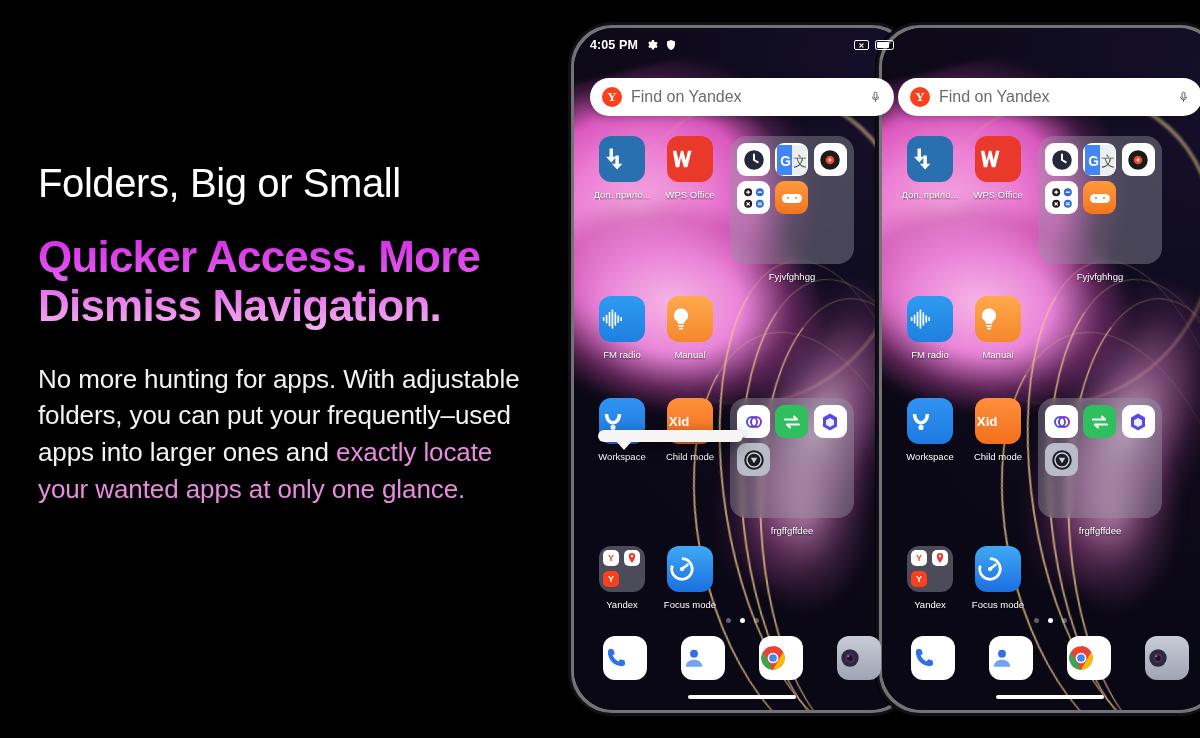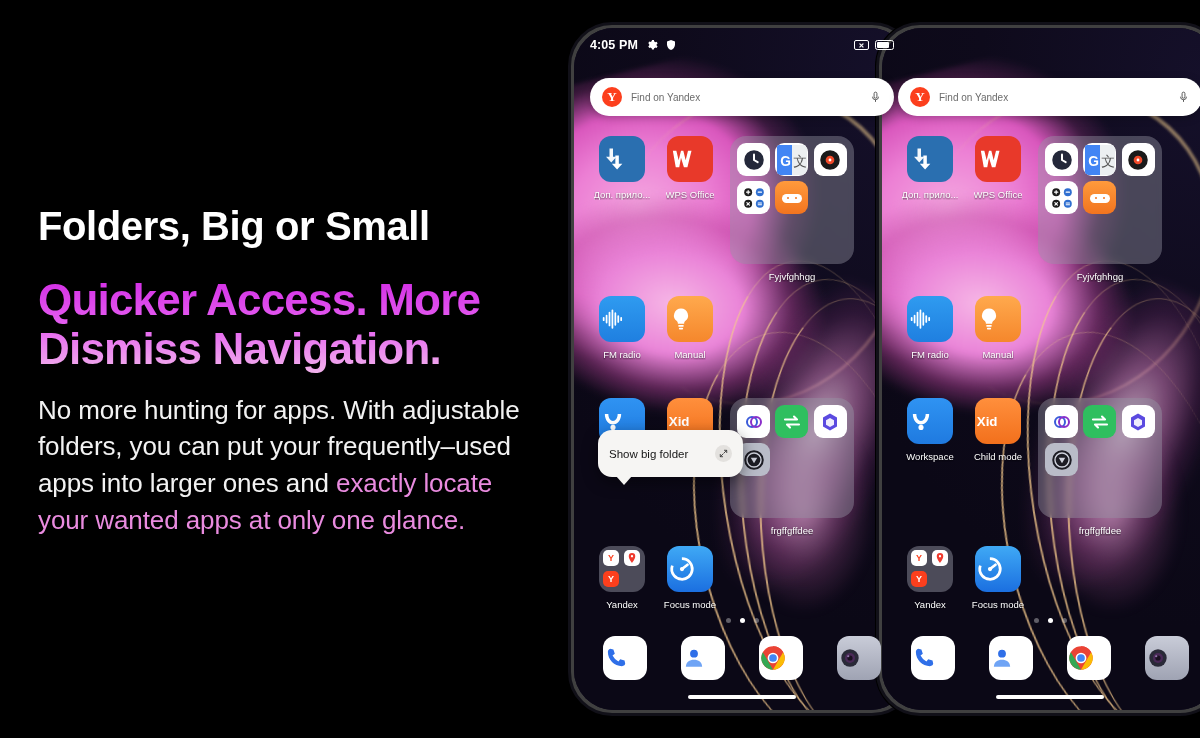--- a/index.html
+++ b/index.html
@@ -7,44 +7,44 @@
     width: 1200px; height: 738px;
     background: #000000;
     font-family: "Liberation Sans", sans-serif;
     overflow: hidden;
   }
   .stage { position: relative; width: 1200px; height: 738px; background: #000; }
 
   
   .copy { position: absolute; left: 38px; top: 160px; width: 520px; }
   .eyebrow {
-    font-size: 40px; font-weight: 700; color: #ffffff;
-    letter-spacing: -0.4px; line-height: 1.15; margin-top: 43px;
+    font-size: 40px; font-weight: 400; color: #ffffff;
+    letter-spacing: -0.4px; line-height: 1.15;
   }
   .headline {
     margin-top: 26px;
     font-size: 44px; font-weight: 700; line-height: 1.12;
     letter-spacing: -0.8px;
     background: linear-gradient(180deg, #d12ae4 0%, #e45cf0 48%, #f2b4ec 100%);
     -webkit-background-clip: text; background-clip: text;
     -webkit-text-fill-color: transparent; color: transparent;
     width: 540px;
   }
   .body-copy {
-    margin-top: 18px;
+    margin-top: 30px;
     font-size: 26px; line-height: 1.42; color: #f2f2f2;
     font-weight: 300; letter-spacing: -0.1px;
     width: 500px;
   }
   .body-copy .hl { color: #e98bdf; }
 
   
   .phone {
     position: absolute; top: 22px; width: 348px; height: 694px;
-    border-radius: 44px; background: #404040;
+    border-radius: 44px; background: #737373;
     border: 3px solid #111018;
     box-shadow: 0 0 0 1px #000;
     overflow: hidden;
   }
   #phone-1 { left: 568px; }
   #phone-2 { left: 876px; }
 
   .screen {
     position: absolute; inset: 3px;
     border-radius: 40px; overflow: hidden;
@@ -136,21 +136,21 @@
     position: absolute; left: 16px; right: 16px; top: 50px; height: 38px;
     background: #ffffff; border-radius: 19px;
     display: flex; align-items: center; padding: 0 12px; gap: 9px;
     z-index: 5; box-shadow: 0 2px 8px rgba(0,0,0,0.25);
   }
   .y-logo {
     width: 20px; height: 20px; border-radius: 50%; background: #fc3f1d;
     color: #fff; font-size: 13px; font-weight: 700; font-family: "Liberation Serif", serif;
     display: flex; align-items: center; justify-content: center; flex: 0 0 auto;
   }
-  .search-ph { font-size: 10px; color: #6b6b6b; flex: 1; }
+  .search-ph { font-size: 16px; color: #6b6b6b; flex: 1; }
   .mic { width: 13px; height: 16px; flex: 0 0 auto; }
 
   
   .grid { position: absolute; left: 0; right: 0; top: 108px; z-index: 4; }
   .row { display: flex; padding: 0 14px; margin-bottom: 6px; }
   .cell { width: 68px; display: flex; flex-direction: column; align-items: center; }
   .cell.wide { width: 136px; }
   .icon {
     width: 46px; height: 46px; border-radius: 12px;
     display: flex; align-items: center; justify-content: flex-start;
@@ -463,28 +463,20 @@
                   <circle cx="12" cy="12" r="1.7" fill="#fff"></circle>
                 </svg>
             </div>
             <div class="lbl">Focus mode</div>
           </div>
           <div class="cell wide"></div>
         </div>
       </div>
 
       <div class="ctx-menu">
-        <div class="ctx-item">
-          <span>Show big folder</span>
-          <span class="ctx-ic">
-              <svg viewBox="0 0 24 24" width="11" height="11">
-                <path d="M14 5h5v5M19 5l-6 6M10 19H5v-5M5 19l6-6" stroke="#3c3c3c" stroke-width="2" fill="none" stroke-linecap="round"></path>
-              </svg>
-            </span>
-        </div>
         <div class="ctx-tail"></div>
       </div>
 
       <div class="dots">
         <span class="dot"></span>
         <span class="dot on"></span>
         <span class="dot"></span>
       </div>
 
       <div class="dock">

